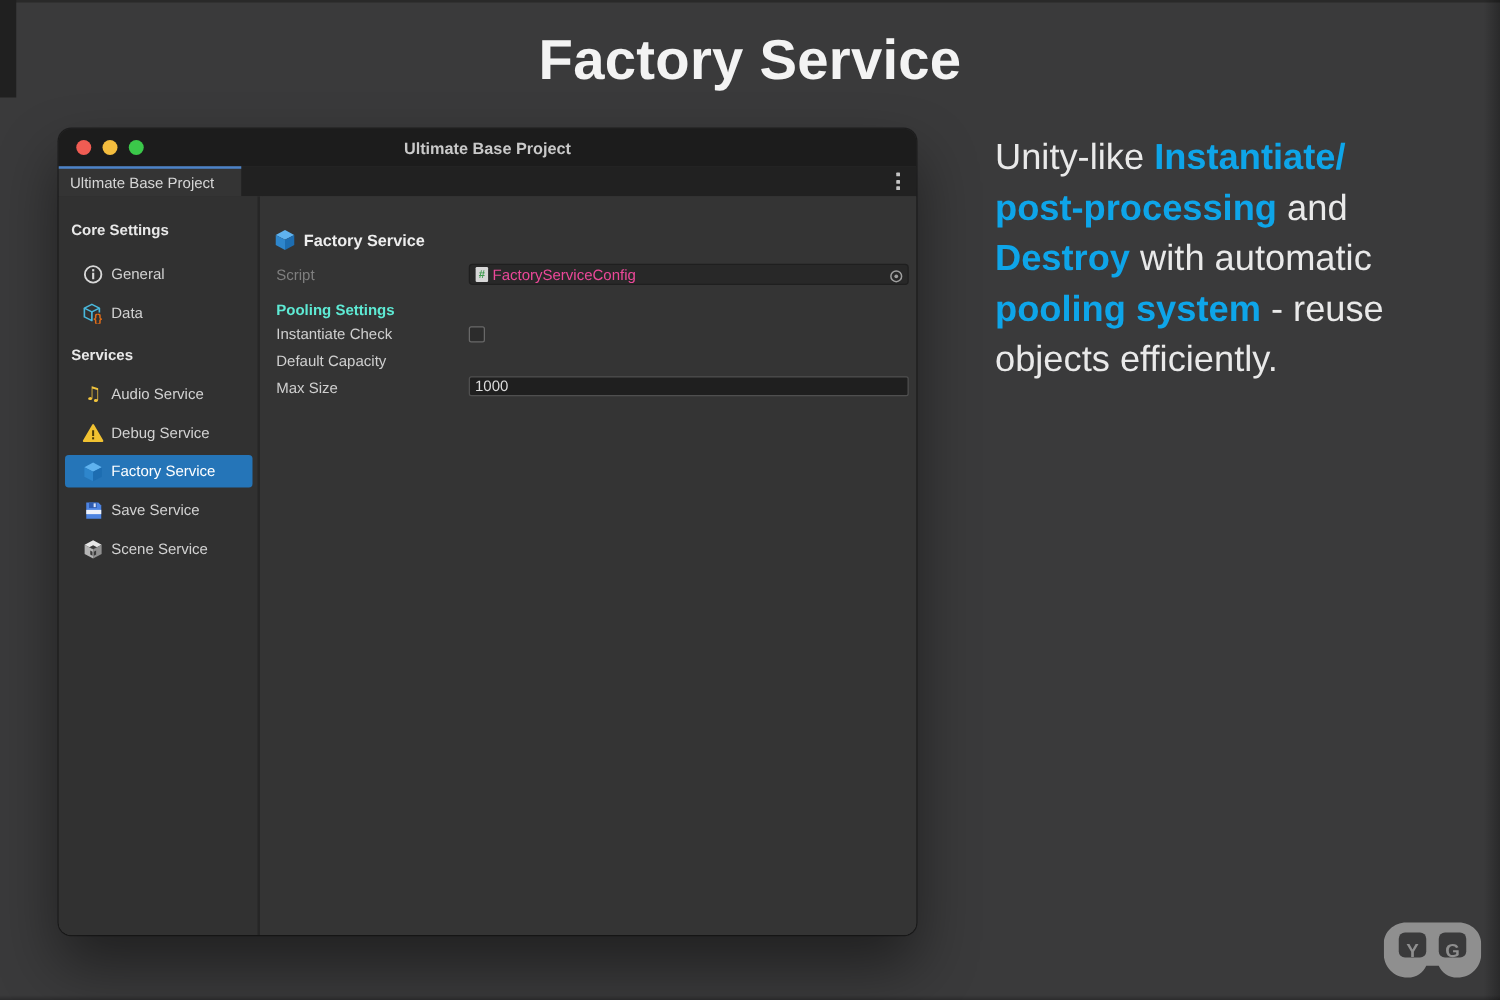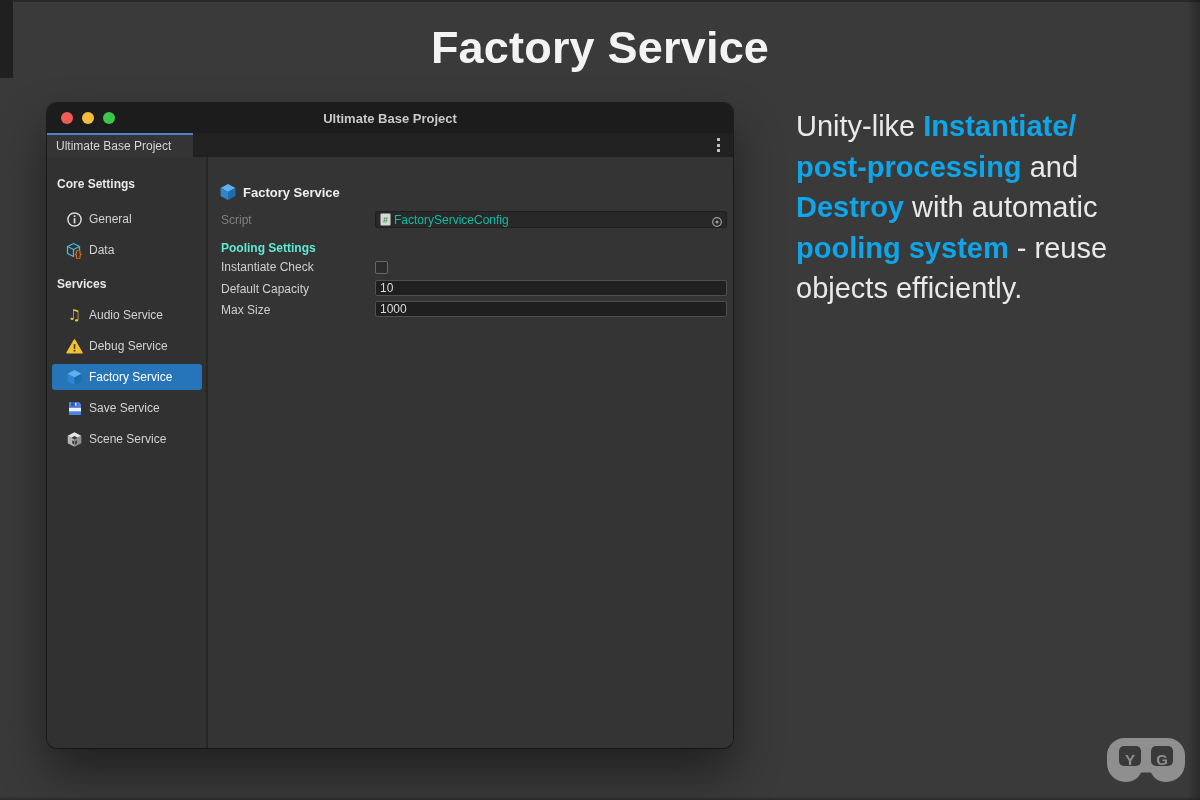--- a/index.html
+++ b/index.html
@@ -85,21 +85,21 @@
   .insp-title { font-size:13px; font-weight:700; color:#ededed; }
   .flabel { position:absolute; left:11px; font-size:12px; color:#cfcfcf; }
   .flabel.dim { color:#7f7f7f; }
   .flabel.bold { font-weight:700; color:#5eead4; }
 
   .object-field {
     position:absolute; left:165px; top:54px; width:352px; height:17px;
     background:#282828; border:1px solid #1f1f1f; border-radius:3px;
     display:flex; align-items:center; padding:0 3px; gap:3px; cursor:default;
   }
-  .object-field .oname { font-size:12px; color:#14b8a6; flex:1 1 auto; white-space:nowrap; overflow:hidden; }
+  .object-field .oname { font-size:12px; color:#ec4899; flex:1 1 auto; white-space:nowrap; overflow:hidden; }
   .picker { width:12px; height:12px; flex:0 0 12px; cursor:pointer; }
 
   .checkbox {
     position:absolute; left:165px; top:104px; width:13px; height:13px;
     background:#2c2c2c; border:1px solid #686868; border-radius:2px; cursor:pointer;
   }
   .num-field {
     position:absolute; left:165px; width:352px; height:16px;
     background:#1f1f1f; border:1px solid #4f4f4f; border-radius:2px;
     font-family:"Liberation Sans", sans-serif; font-size:12px; color:#dcdcdc;
@@ -263,21 +263,20 @@
           </svg>
         </span>
       </div>
 
       <div class="flabel bold" style="top:84px">Pooling Settings</div>
 
       <div class="flabel" style="top:103px">Instantiate Check</div>
       <div class="checkbox"></div>
 
       <div class="flabel" style="top:125px">Default Capacity</div>
-      <input id="field-capacity" class="num-field" type="text" value="10" style="">
 
       <div class="flabel" style="top:146px">Max Size</div>
       <input id="field-maxsize" class="num-field" type="text" value="1000" style="">
     </div>
 
   </div>
 </div>
 
 <div class="desc">
   <div class="dline"><span class="n">Unity-like </span><span class="b">Instantiate/</span></div>

